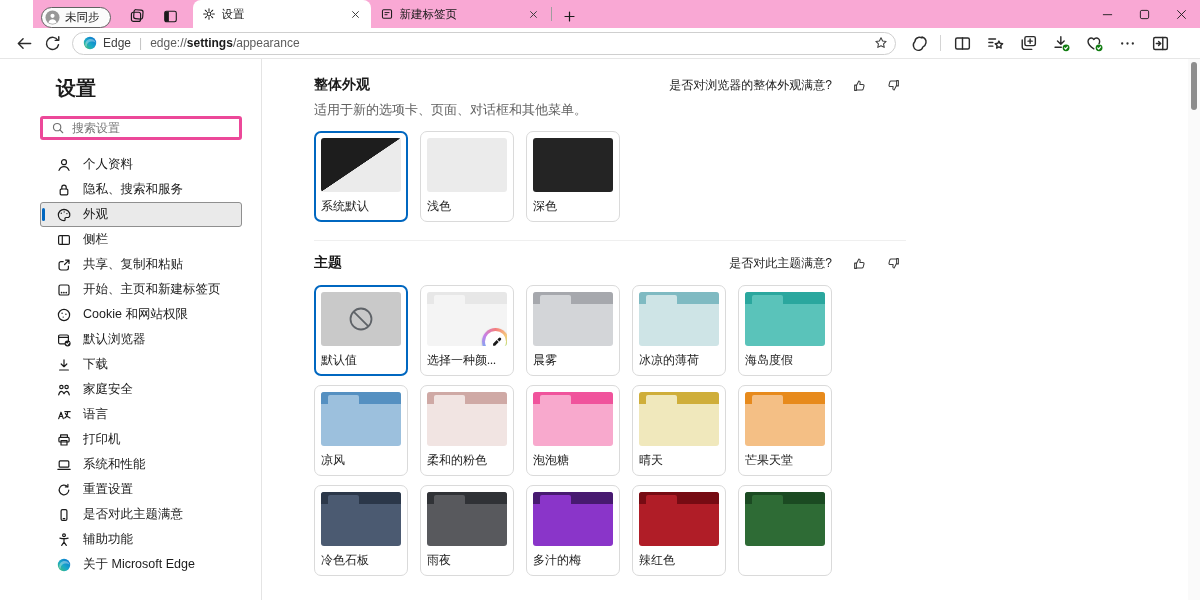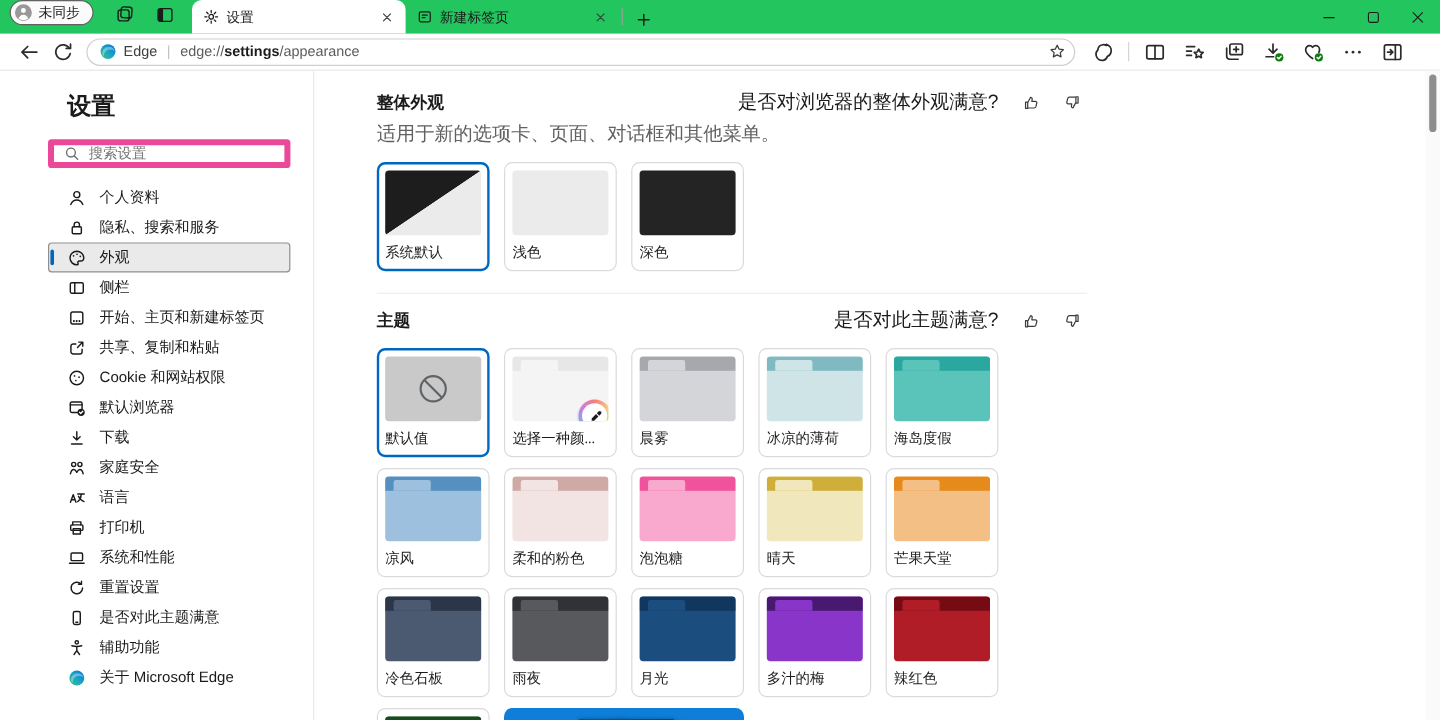--- a/index.html
+++ b/index.html
@@ -1,21 +1,21 @@
 <!DOCTYPE html>
 <html><head>
 <meta charset="utf-8">
 <style>
   * { margin:0; padding:0; box-sizing:border-box; }
   html,body { width:1200px; height:600px; overflow:hidden; }
   body { font-family:"Liberation Sans","DejaVu Sans",sans-serif; background:#fff; color:#1b1b1b; }
   .ic svg{ display:block; }
 
   
-  .tabbar { height:28px; background:#22c55e; display:flex; align-items:flex-start; position:relative; }
+  .tabbar { height:28px; background:#f9a8d4; display:flex; align-items:flex-end; position:relative;margin-left:33px; }
   .profile-pill { margin-left:8px; height:21px; border:1px solid #616161; border-radius:11px; background:#fbfbfb;
     display:flex; align-items:center; gap:5px; padding:0 10px 0 3px; font-size:11.5px; color:#1b1b1b; cursor:default; }
   .tb-btn { width:28px; height:24px; display:flex; align-items:center; justify-content:center; color:#1b1b1b; border-radius:4px; }
   .tabs-wrap { display:flex; align-items:flex-end; height:28px; margin-left:8px; }
   .tab { width:178px; height:28px; display:flex; align-items:center; gap:6px; padding:0 6px 0 9px; font-size:11.5px; color:#1b1b1b; position:relative; }
   .tab.active { background:#fff; border-radius:8px 8px 0 0; }
   .tab-title { white-space:nowrap; overflow:hidden; text-overflow:ellipsis; flex:1; }
   .tab-close { width:18px; height:18px; display:flex; align-items:center; justify-content:center; border-radius:4px; color:#3c3c3c; }
   .tab-divider { width:1px; height:14px; background:#9e9e9e; margin:0 4px 0 2px; align-self:center; }
   .win-controls { position:absolute; right:0; top:0; height:28px; display:flex; }
@@ -32,38 +32,38 @@
   .url b { color:#1b1b1b; }
   .ab-star { margin-left:auto; color:#3c3c3c; }
   .toolbar-icons { display:flex; align-items:center; margin-left:8px; gap:3px; }
   .ti-btn { width:30px; height:26px; display:flex; align-items:center; justify-content:center; color:#2b2b2b; border-radius:5px; }
   .ti-sep { width:1px; height:16px; background:#d4d4d4; margin:0 3px; }
 
   
   .main { display:flex; height:541px; position:relative; }
   .sidebar { width:262px; border-right:1px solid #e4e4e4; padding-top:16px; flex-shrink:0; }
   .sb-title { margin-left:56px; font-size:20px; font-weight:bold; color:#1b1b1b; }
-  .sb-search { margin:14px 20px 0 40px; width:202px; height:24px; border:5px solid #ec4899; border-radius:3px; background:#fff;
+  .sb-search { margin:14px 20px 0 40px; width:202px; height:24px; border:3px solid #ec4899; border-radius:3px; background:#fff;
     display:flex; align-items:center; gap:7px; padding:0 8px; color:#6e6e6e; }
   .sb-search input { border:none; outline:none; width:150px; font-size:12px; font-family:inherit; color:#1b1b1b; background:transparent; }
   .sb-search input::placeholder { color:#767676; }
   .sb-list { margin-top:12px; }
   .sb-item { margin-left:40px; width:202px; height:25px; display:flex; align-items:center; gap:11px; padding-left:15px;
     font-size:12.5px; color:#1b1b1b; position:relative; border:1px solid transparent; border-radius:3px; cursor:default; }
   .sb-item .sb-ico { width:16px; height:16px; color:#1b1b1b; }
   .sb-item.selected { background:#eaeaea; border-color:#8f8f8f; }
   .sb-item.selected::before { content:""; position:absolute; left:1px; top:5px; width:3px; height:13px; border-radius:2px; background:#0067c0; }
 
   .content { flex:1; padding:16px 0 0 52px; background:#fff; overflow:hidden; }
   .content-col { width:592px; }
   .sec-head { display:flex; justify-content:space-between; align-items:center; }
   .sec-title { font-size:14px; font-weight:bold; }
-  .feedback { display:flex; align-items:center; gap:8px; font-size:16px; color:#1b1b1b; }
+  .feedback { display:flex; align-items:center; gap:8px; font-size:12px; color:#1b1b1b; }
   .fb-btn { width:26px; height:20px; display:flex; align-items:center; justify-content:center; color:#3c3c3c; }
-  .sec-sub { font-size:16px; color:#616161; margin-top:6px; }
+  .sec-sub { font-size:13px; color:#616161; margin-top:6px; }
 
   .mode-row { display:flex; gap:12px; margin-top:12px; }
   .card { width:94px; background:#fff; border:1px solid #dadada; border-radius:7px; padding:6px; cursor:default; }
   .card.selected { border:2px solid #0067c0; padding:5px; }
   .card-label { font-size:12px; margin-top:6px; white-space:nowrap; overflow:hidden; text-overflow:ellipsis; color:#1b1b1b;font-family:Liberation Serif, serif; }
   .preview { height:54px; border-radius:3px; position:relative; overflow:hidden; }
   .pv-system { background:linear-gradient(to bottom right,#1d1d1d 49.6%,#ebebeb 50.2%); }
   .pv-light { background:#ebebeb; }
   .pv-dark { background:#242424; }
 
@@ -306,34 +306,34 @@
             <svg viewBox="0 0 16 16" width="16" height="16" fill="none" stroke="currentColor" stroke-width="1.2" stroke-linecap="round" stroke-linejoin="round">
               <rect x="2.6" y="3.6" width="10.8" height="8.8" rx="1.2"></rect>
               <path d="M6.3 3.6v8.8"></path>
             </svg>
           </span>
           <span>侧栏</span>
         </div>
         <div class="sb-item">
           <span class="sb-ico ic">
             <svg viewBox="0 0 16 16" width="16" height="16" fill="none" stroke="currentColor" stroke-width="1.2" stroke-linecap="round" stroke-linejoin="round">
+              <path d="M7.2 4.6H5A1.9 1.9 0 0 0 3.1 6.5v4.6A1.9 1.9 0 0 0 5 13h5.5a1.9 1.9 0 0 0 1.9-1.9V9"></path>
+              <path d="M9.6 3.1h3.4v3.4M12.8 3.3L8.6 7.5"></path>
+            </svg>
+          </span>
+          <span>共享、复制和粘贴</span>
+        </div>
+        <div class="sb-item">
+          <span class="sb-ico ic">
+            <svg viewBox="0 0 16 16" width="16" height="16" fill="none" stroke="currentColor" stroke-width="1.2" stroke-linecap="round" stroke-linejoin="round">
               <rect x="3" y="3" width="10" height="10" rx="1.6"></rect>
               <path d="M5.6 10.6h.01M7.9 10.6h.01M10.2 10.6h.01" stroke-width="1.7"></path>
             </svg>
           </span>
           <span>开始、主页和新建标签页</span>
-        </div>
-        <div class="sb-item">
-          <span class="sb-ico ic">
-            <svg viewBox="0 0 16 16" width="16" height="16" fill="none" stroke="currentColor" stroke-width="1.2" stroke-linecap="round" stroke-linejoin="round">
-              <path d="M7.2 4.6H5A1.9 1.9 0 0 0 3.1 6.5v4.6A1.9 1.9 0 0 0 5 13h5.5a1.9 1.9 0 0 0 1.9-1.9V9"></path>
-              <path d="M9.6 3.1h3.4v3.4M12.8 3.3L8.6 7.5"></path>
-            </svg>
-          </span>
-          <span>共享、复制和粘贴</span>
         </div>
         <div class="sb-item">
           <span class="sb-ico ic">
             <svg viewBox="0 0 16 16" width="16" height="16" fill="none" stroke="currentColor" stroke-width="1.2" stroke-linecap="round" stroke-linejoin="round">
               <circle cx="8" cy="8" r="5.6"></circle>
               <circle cx="6.1" cy="6.3" r=".7" fill="currentColor" stroke="none"></circle>
               <circle cx="9.9" cy="7.3" r=".7" fill="currentColor" stroke="none"></circle>
               <circle cx="7.2" cy="10.1" r=".7" fill="currentColor" stroke="none"></circle>
             </svg>
           </span>
@@ -588,27 +588,20 @@
               <div class="card-label">冷色石板</div>
             </div>
             <div class="card">
               <div class="preview" style="background: rgb(88, 89, 93);">
                 <div class="tp-top" style="background: rgb(48, 50, 54);"></div>
                 <div class="tp-tab" style="background: rgb(88, 89, 93);"></div>
               </div>
               <div class="card-label">雨夜</div>
             </div>
             <div class="card">
-              <div class="preview" style="background: rgb(27, 77, 127);">
-                <div class="tp-top" style="background: rgb(17, 55, 95);"></div>
-                <div class="tp-tab" style="background: rgb(27, 77, 127);"></div>
-              </div>
-              <div class="card-label">月光</div>
-            </div>
-            <div class="card">
               <div class="preview" style="background: rgb(138, 53, 201);">
                 <div class="tp-top" style="background: rgb(71, 26, 112);"></div>
                 <div class="tp-tab" style="background: rgb(138, 53, 201);"></div>
               </div>
               <div class="card-label">多汁的梅</div>
             </div>
             <div class="card">
               <div class="preview" style="background: rgb(176, 29, 39);">
                 <div class="tp-top" style="background: rgb(118, 11, 19);"></div>
                 <div class="tp-tab" style="background: rgb(176, 29, 39);"></div>

